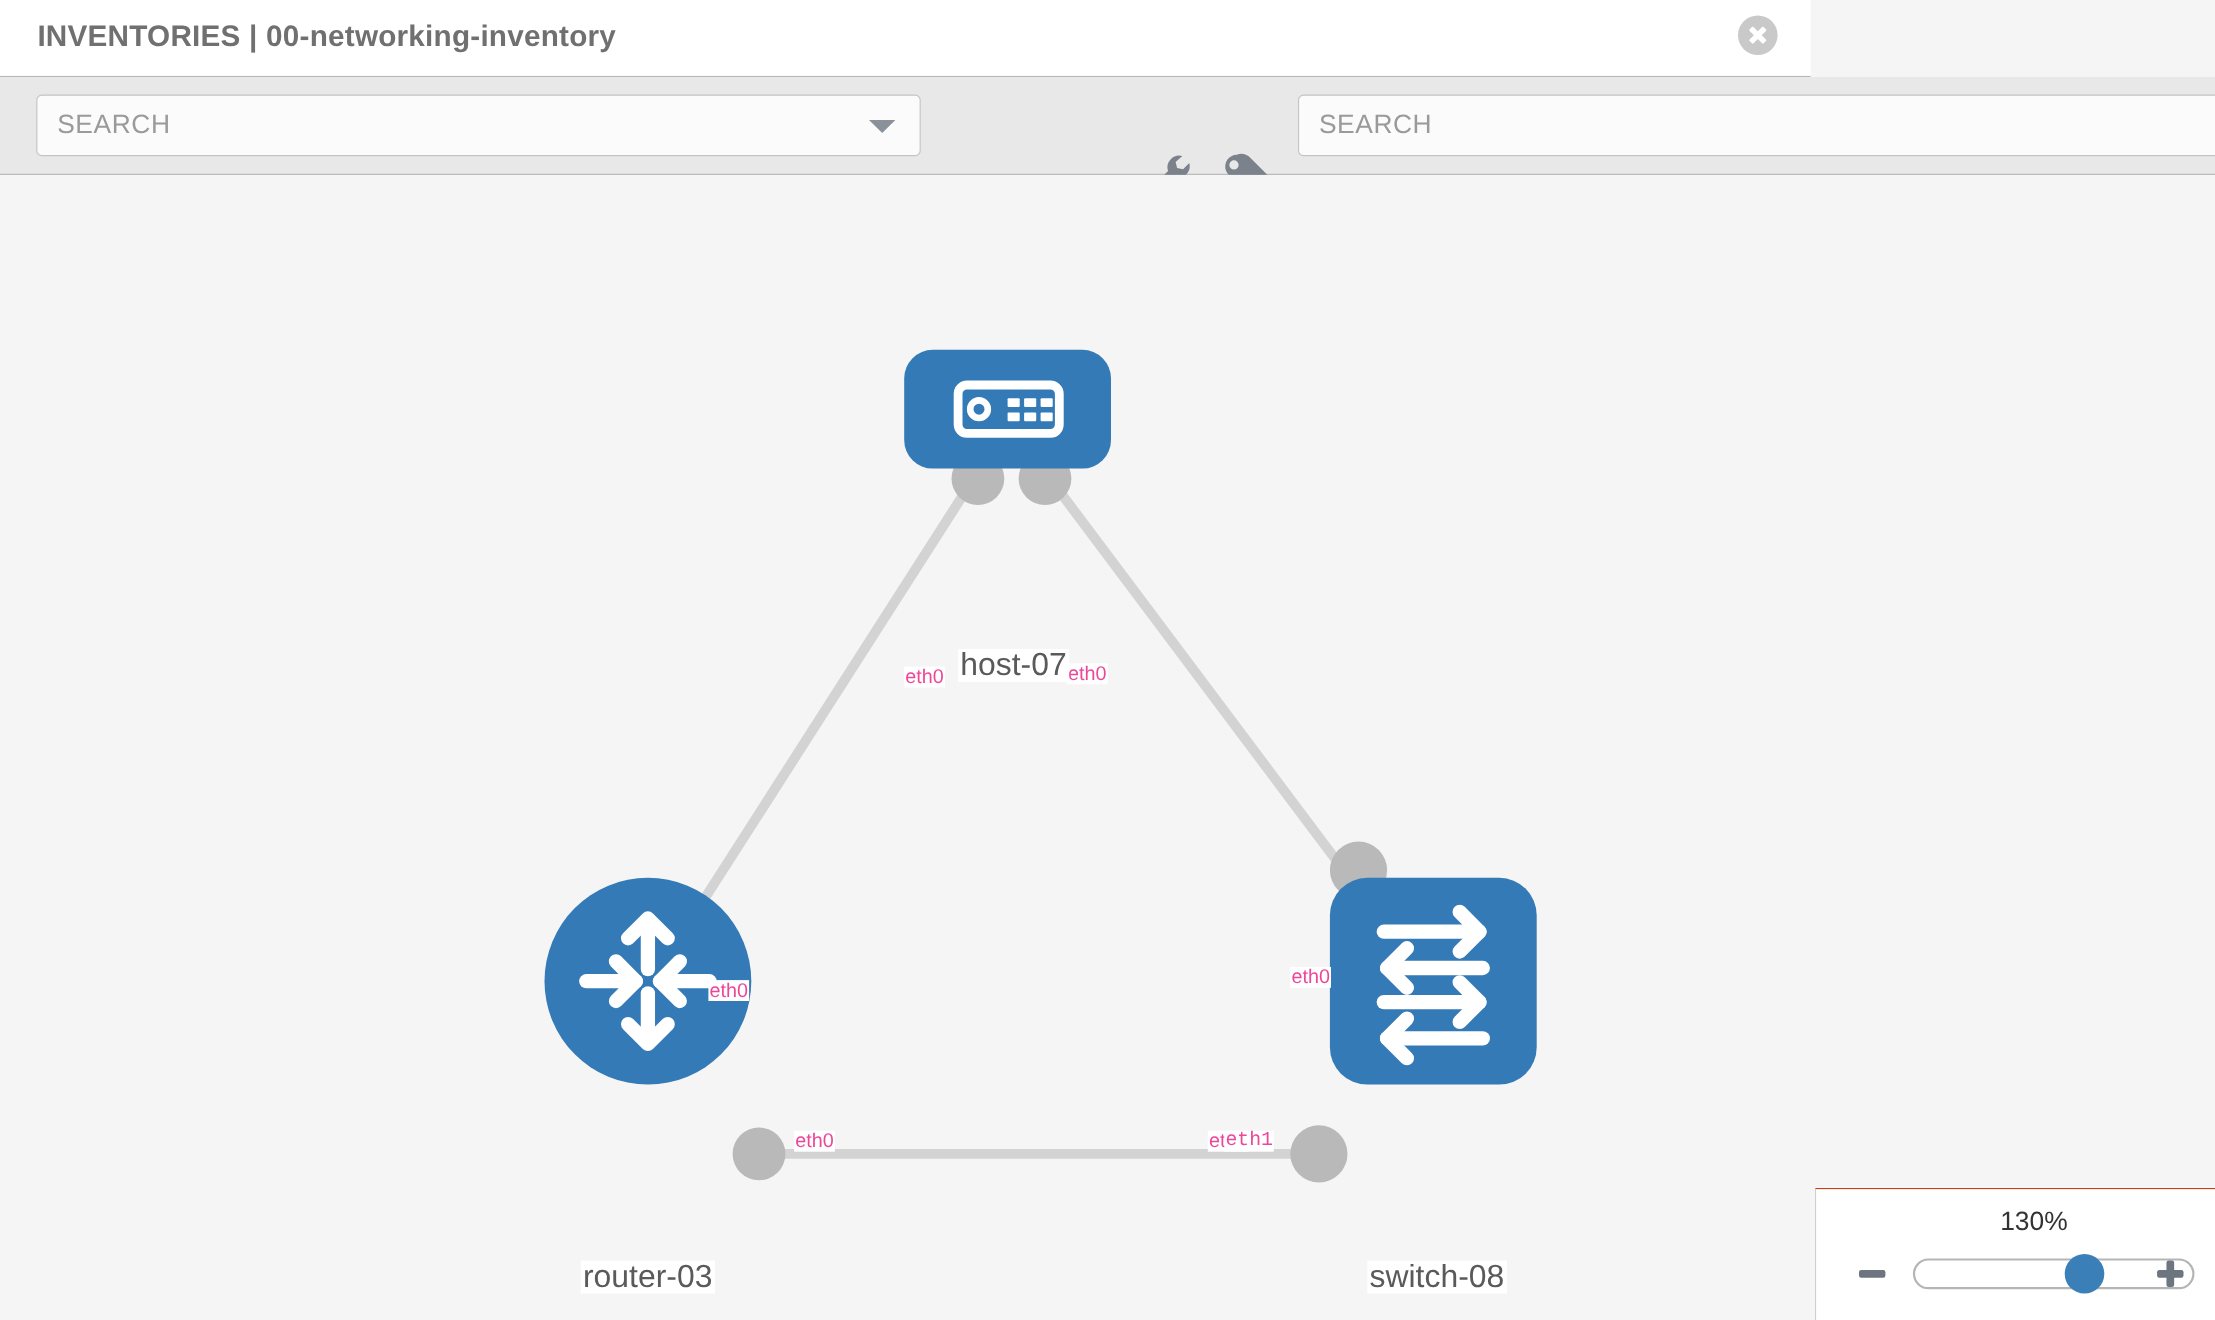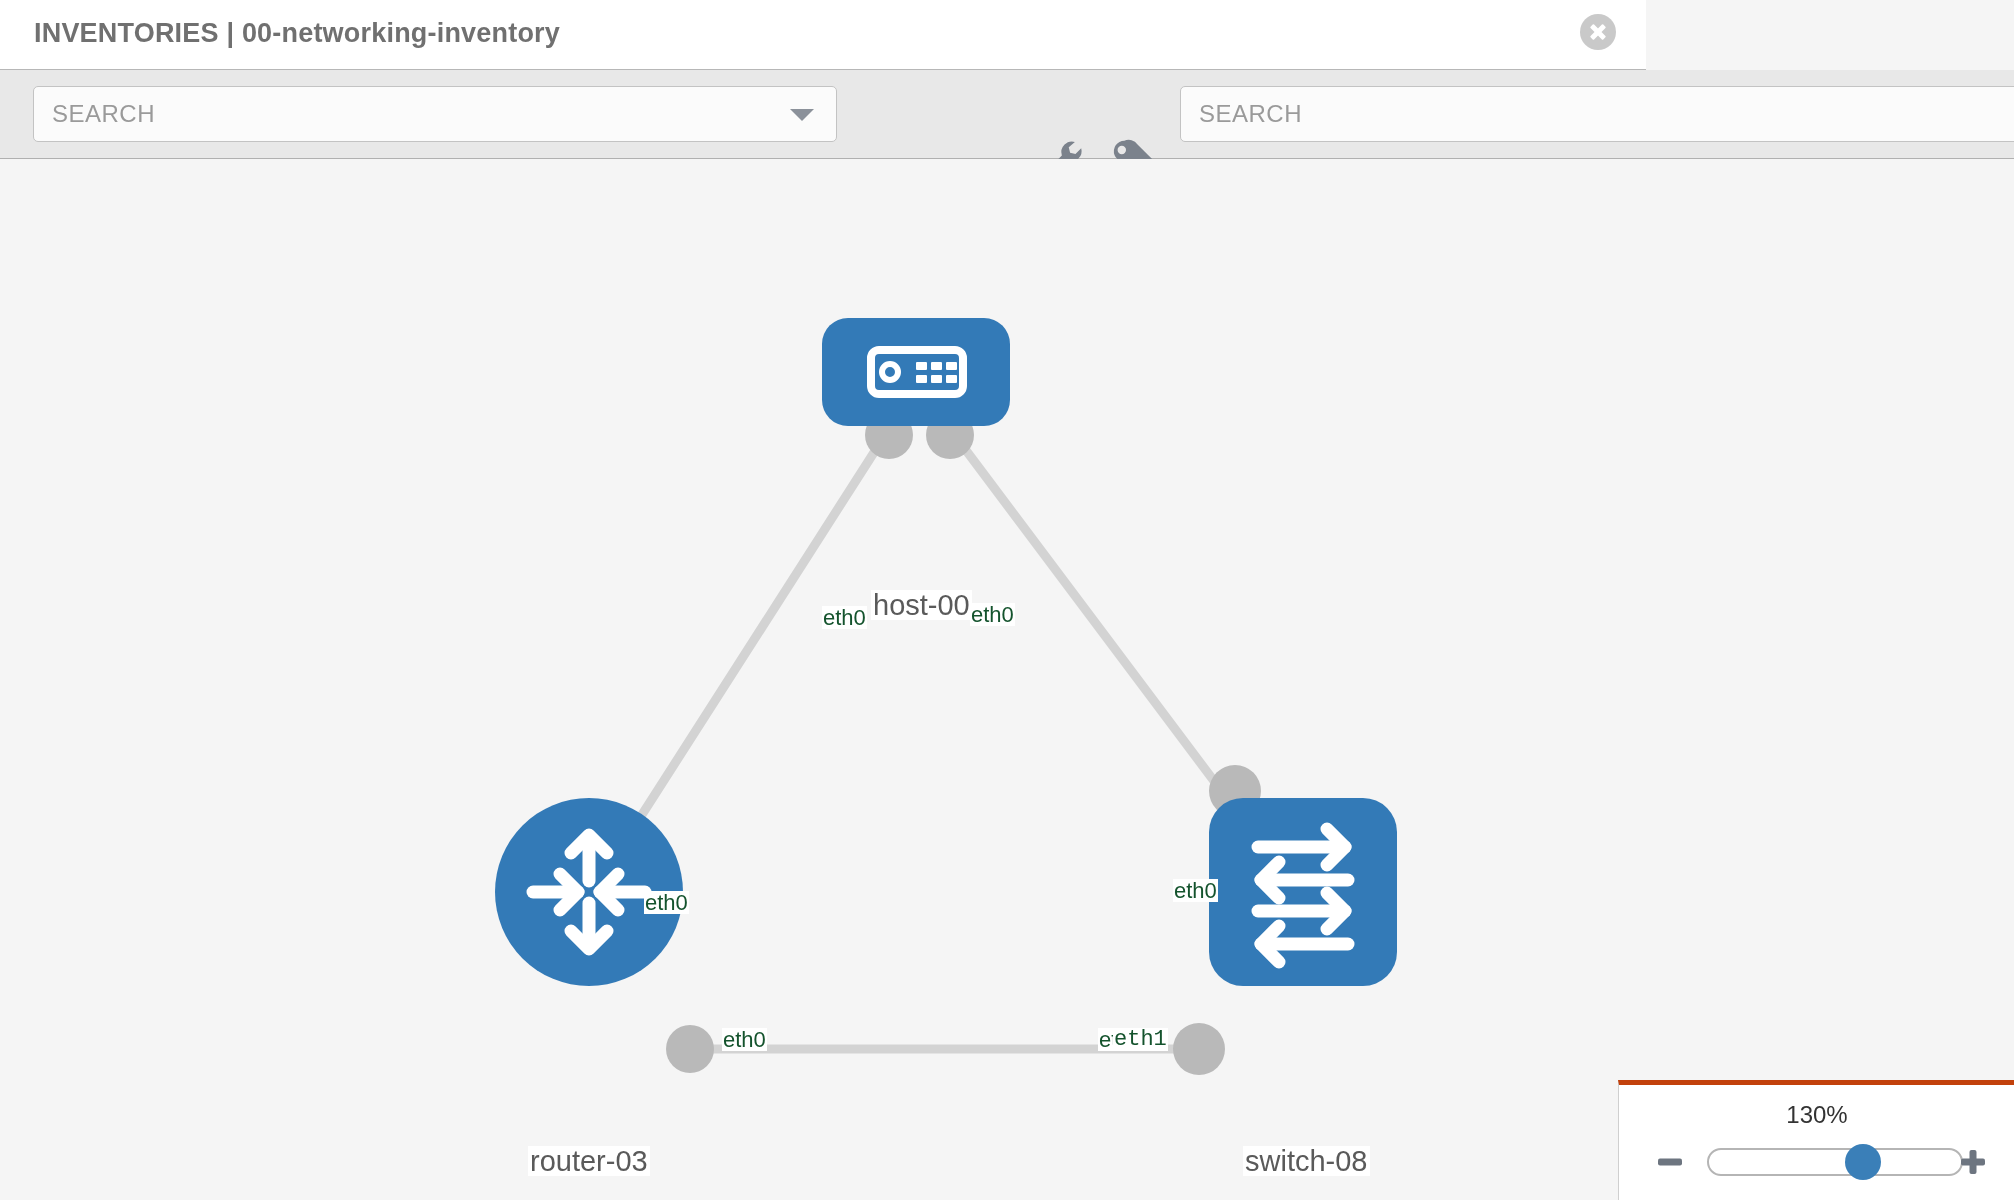--- a/index.html
+++ b/index.html
@@ -150,37 +150,37 @@
     position: absolute;
     font-size: 29px;
     color: #5a5a5a;
     background: #ffffff;
     white-space: nowrap;
     padding: 0 2px;
     line-height: 1.05;
   }
   .iface-label {
     position: absolute;
-    font-size: 22px;
-    color: #14532d;
+    font-size: 18px;
+    color: #ec4899;
     background: #ffffff;
     white-space: nowrap;
     padding: 0 1px;
     line-height: 1.05;
   }
 
   
   .zoom-panel {
     position: absolute;
     right: 0;
     bottom: 0;
-    width: 396px;
+    width: 364px;
     height: 120px;
     background: #ffffff;
-    border-top: 5px solid #c2410c;
+    border-top: 1px solid #c2410c;
     border-left: 1px solid #cfcfcf;
   }
   .zoom-pct {
     position: absolute;
     top: 16px;
     left: 0;
     width: 396px;
     text-align: center;
     font-size: 24px;
     color: #333333;
@@ -348,21 +348,21 @@
     </svg>
 
     <div class="iface-label" style="left:822px; top:447px;">eth0</div>
     <div class="iface-label" style="left:970px; top:444px;">eth0</div>
     <div class="iface-label" style="left:644px; top:732px;">eth0</div>
     <div class="iface-label" style="left:1173px; top:720px;">eth0</div>
     <div class="iface-label" style="left:722px; top:869px;">eth0</div>
     <div class="iface-label" style="left:1098px; top:869px;">eth0</div>
     <div class="iface-label" style="left:1113px; top:869px;font-family:Liberation Mono, monospace;">eth1</div>
 
-    <div class="node-label" style="left:871px; top:431px;">host-00</div>
+    <div class="node-label" style="left:871px; top:431px;">host-07</div>
     <div class="node-label" style="left:528px; top:987px;">router-03</div>
     <div class="node-label" style="left:1243px; top:987px;">switch-08</div>
 
     <div class="zoom-panel">
       <div class="zoom-pct">130%</div>
       <div class="zoom-minus"></div>
       <div class="zoom-track">
         <div class="zoom-thumb" id="zoom-thumb" style="left: 61%;"></div>
       </div>
       <div class="zoom-plus"></div>

